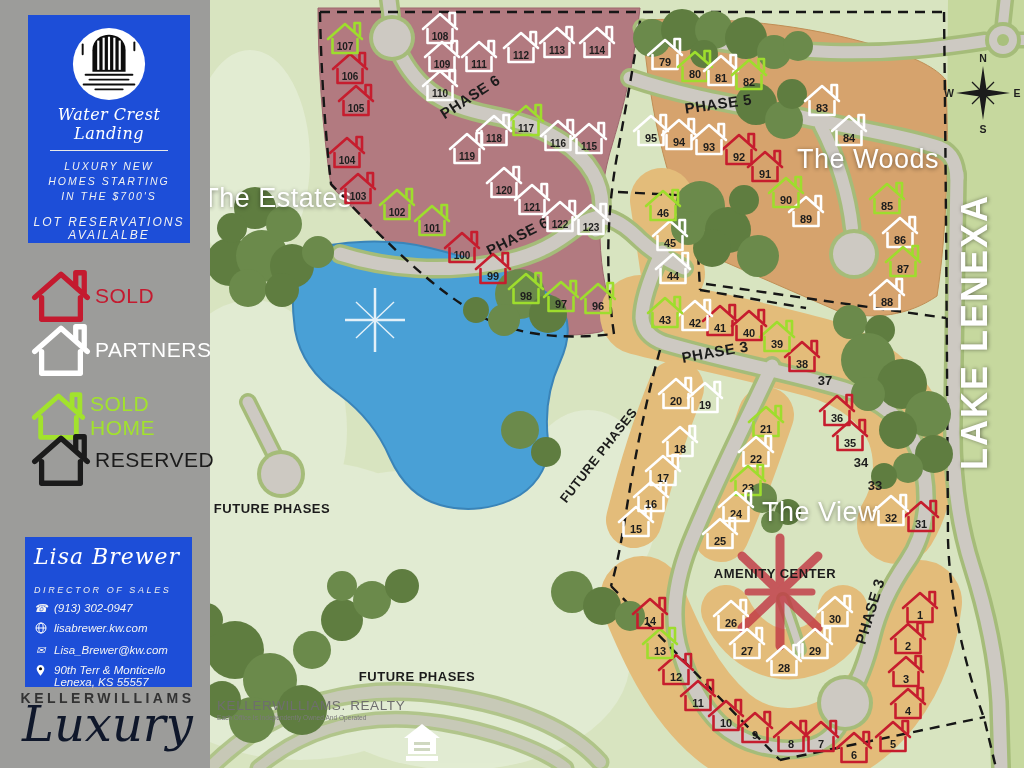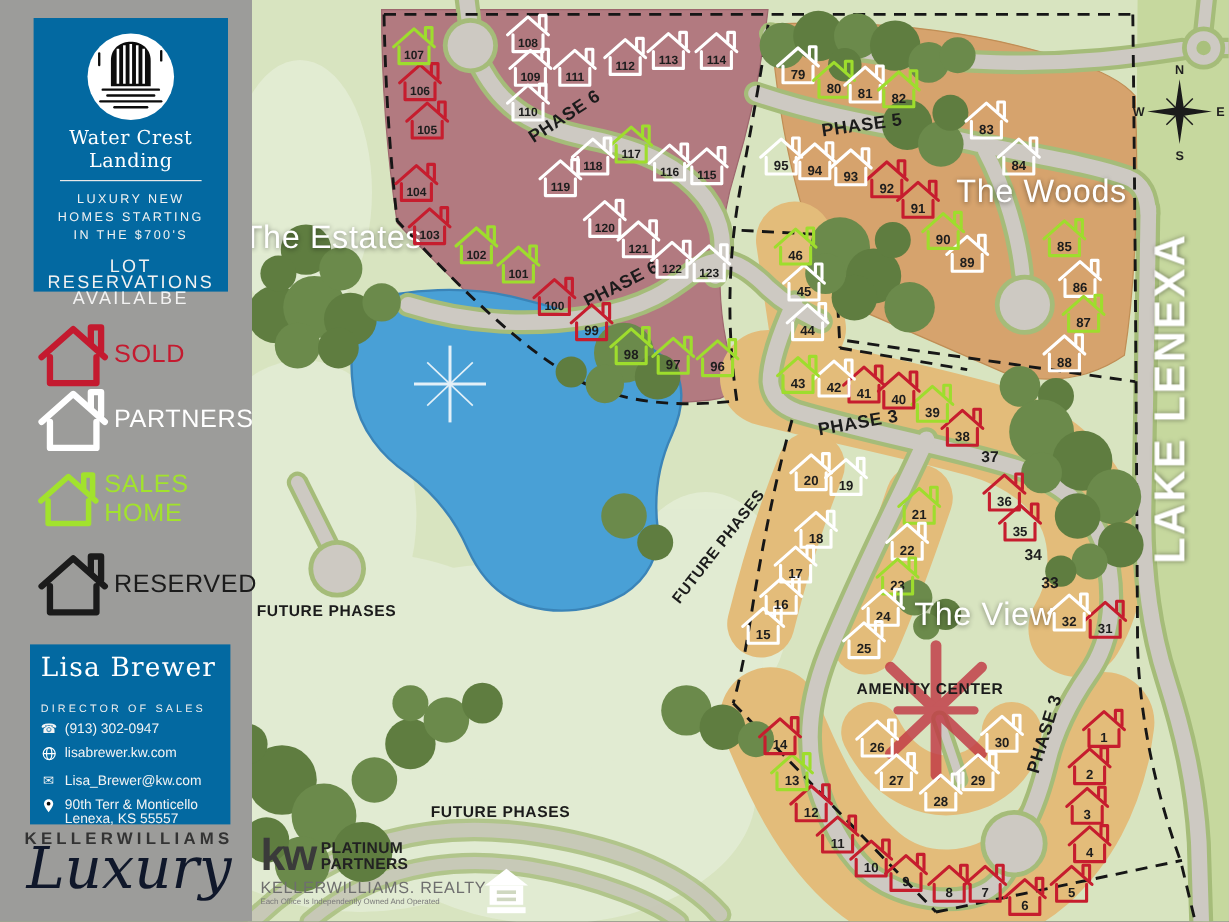--- a/index.html
+++ b/index.html
@@ -1,27 +1,27 @@
 <!DOCTYPE html>
 <html><head>
 <meta charset="utf-8">
 <style>
   html,body{margin:0;padding:0;background:#666;}
   #app{position:relative;width:1024px;height:768px;overflow:hidden;background:#d8e4c0;
        font-family:"Liberation Sans",sans-serif;}
   #map-svg{position:absolute;left:0;top:0;}
   
   #sidebar{position:absolute;left:0;top:0;width:210px;height:768px;background:#9c9c9a;}
-  .black-panel{position:absolute;background:#0369a1;color:#fff;text-align:center;}
+  .black-panel{position:absolute;background:#1d4ed8;color:#fff;text-align:center;font-style:italic;}
   #panel1{left:28px;top:15px;width:162px;height:228px;}
   #logo-circle{margin:10px auto 2px;display:block;}
   #logo-title{font-family:"DejaVu Serif","Liberation Serif",serif;font-size:16px;letter-spacing:.5px;}
   #logo-divider{width:118px;height:1px;background:#e8e8e8;margin:7px auto 8px;}
   .tagline-line{font-size:10.5px;letter-spacing:2px;line-height:15px;color:#f2f2f2;}
-  .resv-line{font-size:15px;letter-spacing:2px;line-height:13px;color:#f2f2f2;}
+  .resv-line{font-size:12px;letter-spacing:2px;line-height:13px;color:#f2f2f2;}
   #resv{margin-top:12px;}
   .legend-row{position:absolute;left:30px;display:flex;align-items:center;gap:3px;}
   .legend-label{font-size:21px;letter-spacing:.5px;}
   #panel2{left:25px;top:537px;width:167px;height:150px;text-align:left;box-sizing:border-box;padding:7px 9px;}
   #agent-name{font-family:"DejaVu Serif","Liberation Serif",serif;font-size:22px;letter-spacing:1px;}
   #agent-title{font-size:9px;letter-spacing:2.6px;margin-top:16px;color:#eee;}
   .contact-row{display:flex;align-items:flex-start;gap:7px;margin-top:7px;font-size:11.5px;color:#f4f4f4;}
   .contact-ic{width:13px;text-align:center;flex:0 0 13px;font-size:11px;line-height:13px;}
   #kwlux{position:absolute;left:15px;top:690px;width:185px;text-align:center;color:#262626;}
   #kwlux-brand{font-size:14px;letter-spacing:3.5px;font-weight:600;color:#333;}
@@ -835,23 +835,23 @@
           <span class="legend-label" style="color: rgb(255, 255, 255);">PARTNERS</span>
         </div>
         <div class="legend-row" style="top: 388px;">
           <svg width="62" height="56" viewBox="-20 -18 40 36">
             <g transform="translate(0,0) scale(1)">
               <path fill="none" stroke="#a2e22d" stroke-width="3.4" stroke-linejoin="round" stroke-linecap="round" d="M-17,1 L0,-14 L17,1"></path>
               <path fill="none" stroke="#a2e22d" stroke-width="3.4" stroke-linejoin="round" stroke-linecap="round" d="M9.5,-7 L9.5,-15 L15,-15 L15,-2.5"></path>
               <path fill="none" stroke="#a2e22d" stroke-width="3.4" stroke-linejoin="round" stroke-linecap="round" d="M-12.5,1 L-12.5,15 L12.5,15 L12.5,1"></path>
             </g>
           </svg>
-          <span class="legend-label" style="color: rgb(162, 226, 45);">SALES HOME</span>
+          <span class="legend-label" style="color: rgb(162, 226, 45);">SOLD HOME</span>
         </div>
-        <div class="legend-row" style="top: 459px;">
+        <div class="legend-row" style="top: 432px;">
           <svg width="62" height="56" viewBox="-20 -18 40 36">
             <g transform="translate(0,0) scale(1)">
               <path fill="none" stroke="#1b1b1b" stroke-width="3.4" stroke-linejoin="round" stroke-linecap="round" d="M-17,1 L0,-14 L17,1"></path>
               <path fill="none" stroke="#1b1b1b" stroke-width="3.4" stroke-linejoin="round" stroke-linecap="round" d="M9.5,-7 L9.5,-15 L15,-15 L15,-2.5"></path>
               <path fill="none" stroke="#1b1b1b" stroke-width="3.4" stroke-linejoin="round" stroke-linecap="round" d="M-12.5,1 L-12.5,15 L12.5,15 L12.5,1"></path>
             </g>
           </svg>
           <span class="legend-label" style="color: rgb(27, 27, 27);">RESERVED</span>
         </div>
       </div>
@@ -893,24 +893,17 @@
       </div>
     </div>
 
     <div id="kwlux">
       <div id="kwlux-brand">KELLERWILLIAMS</div>
       <div id="kwlux-script">Luxury</div>
     </div>
   </div>
 
   <div id="kwplat">
-    <div id="kwplat-top">
-      <span id="kwplat-kw">kw</span>
-      <span>
-        <div class="kwplat-pline">PLATINUM</div>
-        <div class="kwplat-pline">PARTNERS</div>
-      </span>
-    </div>
     <div id="kwplat-realty">KELLERWILLIAMS. REALTY</div>
     <div id="kwplat-disc">Each Office Is Independently Owned And Operated</div>
   </div>
 
 </div>
 
 </body></html>

